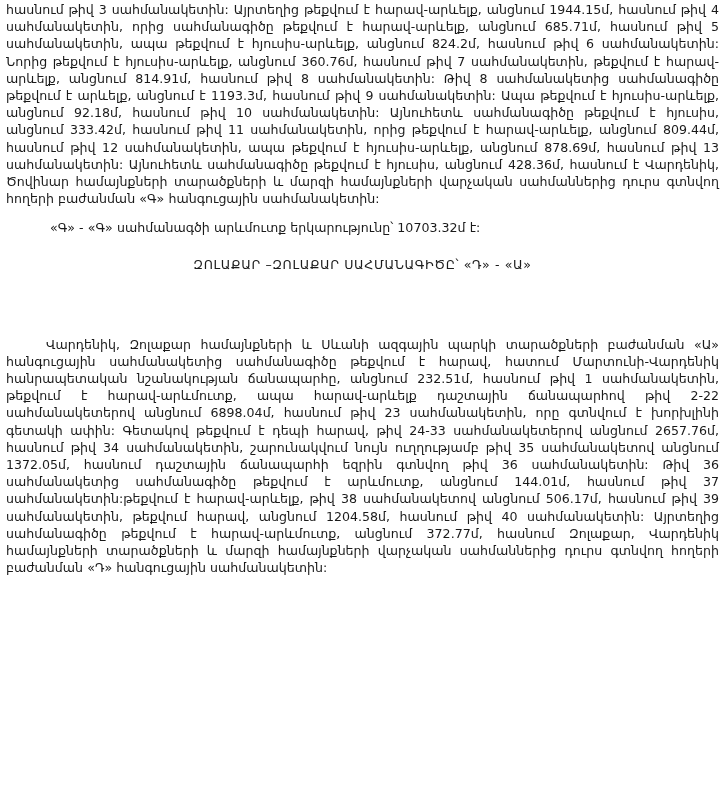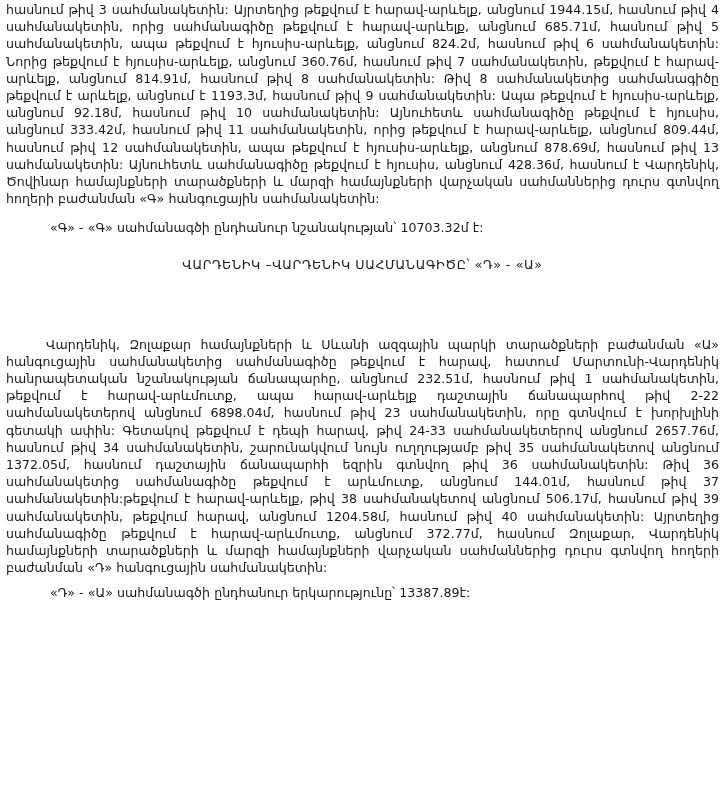--- a/index.html
+++ b/index.html
@@ -53,27 +53,26 @@
 </style>
 </head>
 <body>
 
 <div class="page">
 
   <p class="para first">հասնում թիվ 3 սահմանակետին: Այրտեղից թեքվում է հարավ-արևելք, անցնում 1944.15մ, հասնում թիվ 4 սահմանակետին, որից սահմանագիծը թեքվում է հարավ-արևելք, անցնում 685.71մ, հասնում թիվ 5 սահմանակետին, ապա թեքվում է հյուսիս-արևելք, անցնում 824.2մ, հասնում թիվ 6 սահմանակետին: Նորից թեքվում է հյուսիս-արևելք, անցնում 360.76մ, հասնում թիվ 7 սահմանակետին, թեքվում է հարավ-արևելք, անցնում 814.91մ, հասնում թիվ 8 սահմանակետին: Թիվ 8 սահմանակետից սահմանագիծը     թեքվում   է   արևելք,   անցնում   է   1193.3մ,   հասնում   թիվ   9 սահմանակետին: Ապա թեքվում է հյուսիս-արևելք, անցնում 92.18մ, հասնում թիվ 10 սահմանակետին: Այնուհետև սահմանագիծը թեքվում է հյուսիս, անցնում 333.42մ, հասնում թիվ 11 սահմանակետին, որից թեքվում է հարավ-արևելք, անցնում 809.44մ, հասնում թիվ 12 սահմանակետին, ապա թեքվում է հյուսիս-արևելք, անցնում 878.69մ, հասնում թիվ 13 սահմանակետին: Այնուհետև սահմանագիծը թեքվում է հյուսիս, անցնում 428.36մ, հասնում է Վարդենիկ, Ծովինար համայնքների տարածքների և մարզի համայնքների վարչական սահմաններից դուրս գտնվող հողերի բաժանման «Գ» հանգուցային սահմանակետին:</p>
 
   <div class="spacer-12"></div>
 
-  <p class="para indent-quote">«Գ» - «Գ» սահմանագծի ընդհանուր նշանակության՝ 10703.32մ է:</p>
+  <p class="para indent-quote">«Գ» - «Գ» սահմանագծի արևմուտք երկարությունը՝ 10703.32մ է:</p>
 
   <div class="spacer-20"></div>
 
-  <p class="heading">ՎԱՐԴԵՆԻԿ –ՎԱՐԴԵՆԻԿ  ՍԱՀՄԱՆԱԳԻԾԸ՝ «Դ» - «Ա»</p>
+  <p class="heading">ԶՈԼԱՔԱՐ –ԶՈԼԱՔԱՐ  ՍԱՀՄԱՆԱԳԻԾԸ՝ «Դ» - «Ա»</p>
 
   <div class="spacer-18"></div>
 
   <p class="para indent">Վարդենիկ, Զոլաքար համայնքների և Սևանի ազգային պարկի տարածքների բաժանման «Ա» հանգուցային սահմանակետից սահմանագիծը թեքվում է հարավ, հատում Մարտունի-Վարդենիկ հանրապետական նշանակության ճանապարհը, անցնում 232.51մ, հասնում թիվ 1 սահմանակետին, թեքվում է հարավ-արևմուտք, ապա հարավ-արևելք դաշտային ճանապարհով թիվ 2-22 սահմանակետերով անցնում 6898.04մ, հասնում թիվ 23 սահմանակետին, որը գտնվում է խորխլինի գետակի ափին: Գետակով թեքվում է դեպի հարավ, թիվ 24-33 սահմանակետերով անցնում 2657.76մ, հասնում թիվ 34 սահմանակետին, շարունակվում նույն ուղղությամբ թիվ 35 սահմանակետով անցնում 1372.05մ, հասնում դաշտային ճանապարհի եզրին գտնվող թիվ 36 սահմանակետին: Թիվ 36 սահմանակետից սահմանագիծը թեքվում է արևմուտք, անցնում 144.01մ, հասնում թիվ 37 սահմանակետին:թեքվում   է հարավ-արևելք, թիվ 38 սահմանակետով անցնում 506.17մ,    հասնում թիվ 39 սահմանակետին, թեքվում հարավ, անցնում 1204.58մ, հասնում թիվ 40 սահմանակետին: Այրտեղից սահմանագիծը թեքվում է հարավ-արևմուտք,  անցնում 372.77մ, հասնում Զոլաքար,  Վարդենիկ համայնքների տարածքների և մարզի համայնքների վարչական սահմաններից դուրս գտնվող հողերի բաժանման «Դ» հանգուցային սահմանակետին:</p>
 
   <div class="spacer-8"></div>
 
-  <p class="para indent-quote">«Դ» - «Ա» սահմանագծի ընդհանուր երկարությունը՝ 13387.89է:</p>
 
 </div>
 
 </body></html>

